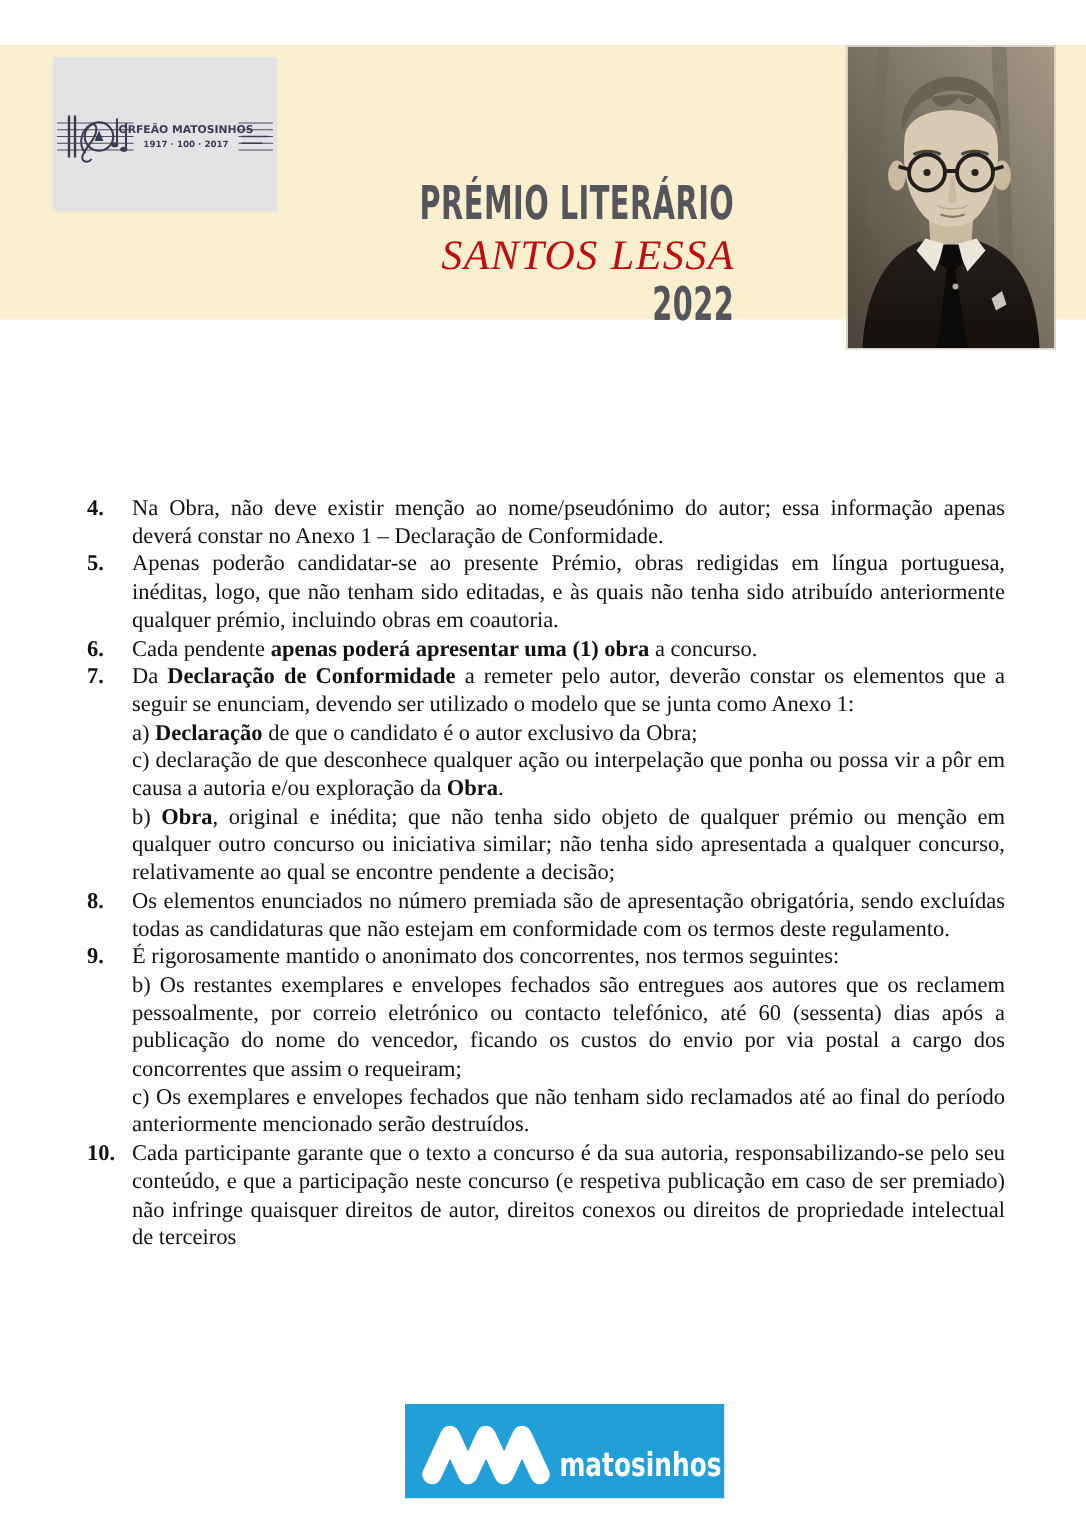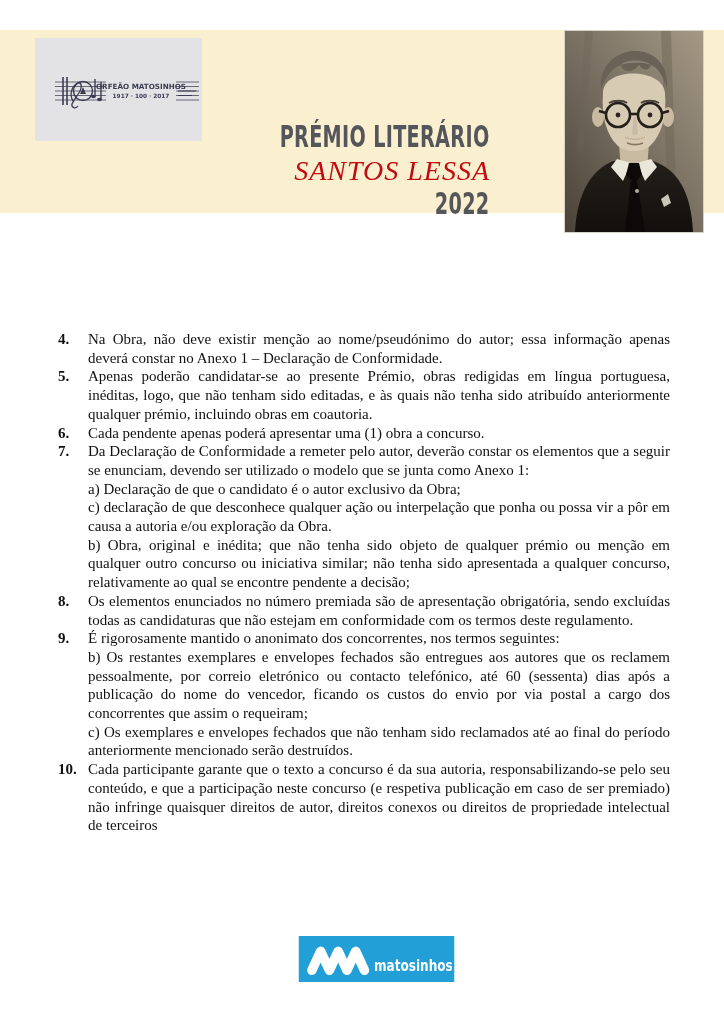--- a/index.html
+++ b/index.html
@@ -2,21 +2,21 @@
 <html><head>
 <meta charset="utf-8">
 <style>
   html,body{margin:0;padding:0;background:#ffffff;}
   .page{position:relative;width:724px;height:1024px;background:#ffffff;overflow:hidden;
         font-family:"Liberation Serif",serif;}
 
   
   .band{position:absolute;left:0;top:30px;width:724px;height:183px;background:#FAF0CF;}
 
-  .orfeao-box{position:absolute;left:35px;top:38px;width:150px;height:103px;background:#e3e3e6;padding-left:17px;}
+  .orfeao-box{position:absolute;left:35px;top:38px;width:150px;height:103px;background:#e3e3e6;}
   .orfeao-box svg{display:block;width:100%;height:100%;}
 
   .title-block{position:absolute;top:118px;right:234px;text-align:right;}
   .t-cond{display:block;font-family:"DejaVu Sans",sans-serif;font-weight:700;
           transform:scaleX(0.62);transform-origin:100% 50%;white-space:nowrap;letter-spacing:0.5px;}
   .t-line1{font-size:31px;line-height:36px;color:#55565C;}
   .t-line2{display:block;font-family:"Liberation Serif",serif;font-style:italic;font-weight:400;
            font-size:28px;line-height:34px;color:#C00B10;letter-spacing:1px;white-space:nowrap;}
   .t-line3{font-size:31px;line-height:30px;color:#55565C;}
 
@@ -24,24 +24,24 @@
             outline:1px solid #d8d2c4;}
   .portrait svg{display:block;width:100%;height:100%;}
 
   
   .reg-list{position:absolute;left:58px;top:330px;width:612px;color:#111111;
             font-size:15px;line-height:18.7px;}
   .reg-item{display:flex;align-items:flex-start;}
   .reg-num{width:30px;flex:0 0 30px;font-weight:700;}
   .reg-body{flex:1 1 auto;width:580px;}
   .reg-para{text-align:justify;}
-  .reg-para span.b{font-weight:400;margin-top:44px;}
+  .reg-para span.b{font-weight:700;margin-top:44px;}
 
   
-  .footer-logo{position:absolute;left:270px;top:936px;width:213px;height:46px;}
+  .footer-logo{position:absolute;left:270px;top:936px;width:213px;height:63px;}
   .footer-logo svg{display:block;width:100%;height:100%;}
 </style>
 </head>
 <body>
 
 <div class="page">
 
   <div class="band"></div>
 
   <div class="orfeao-box">

